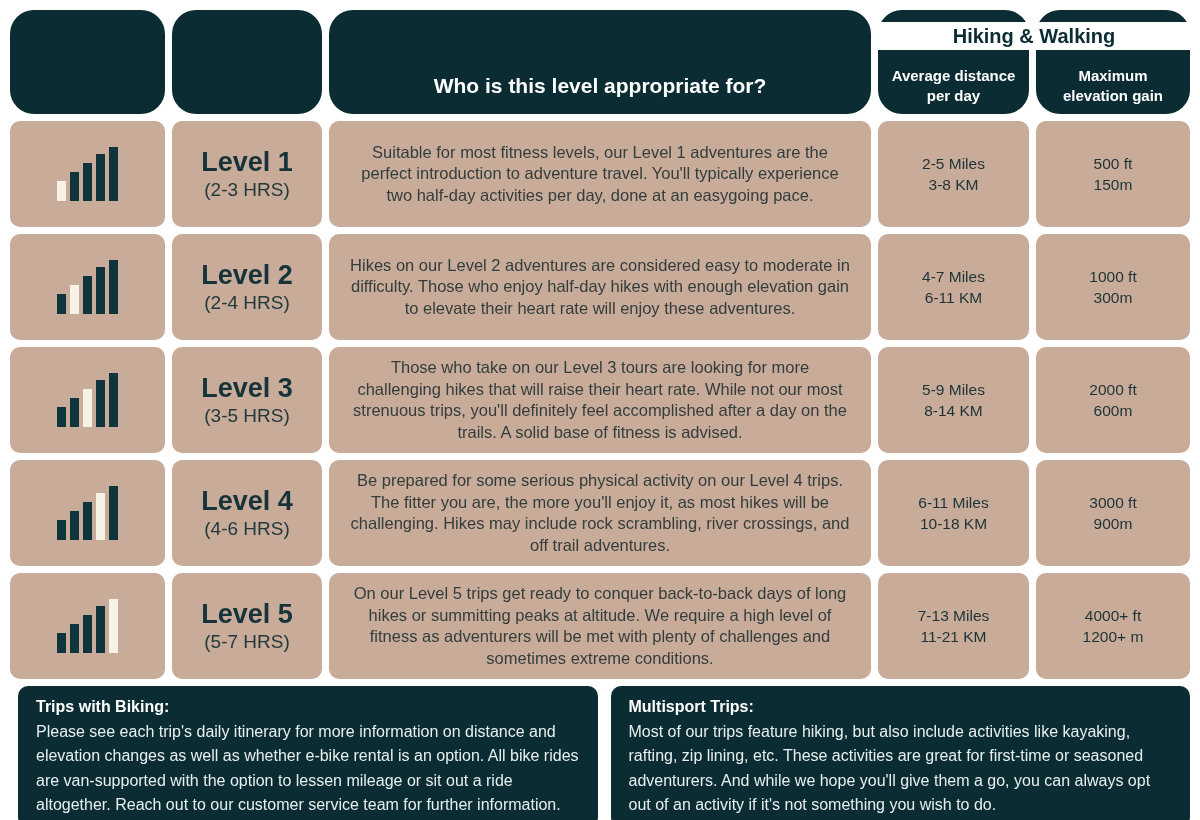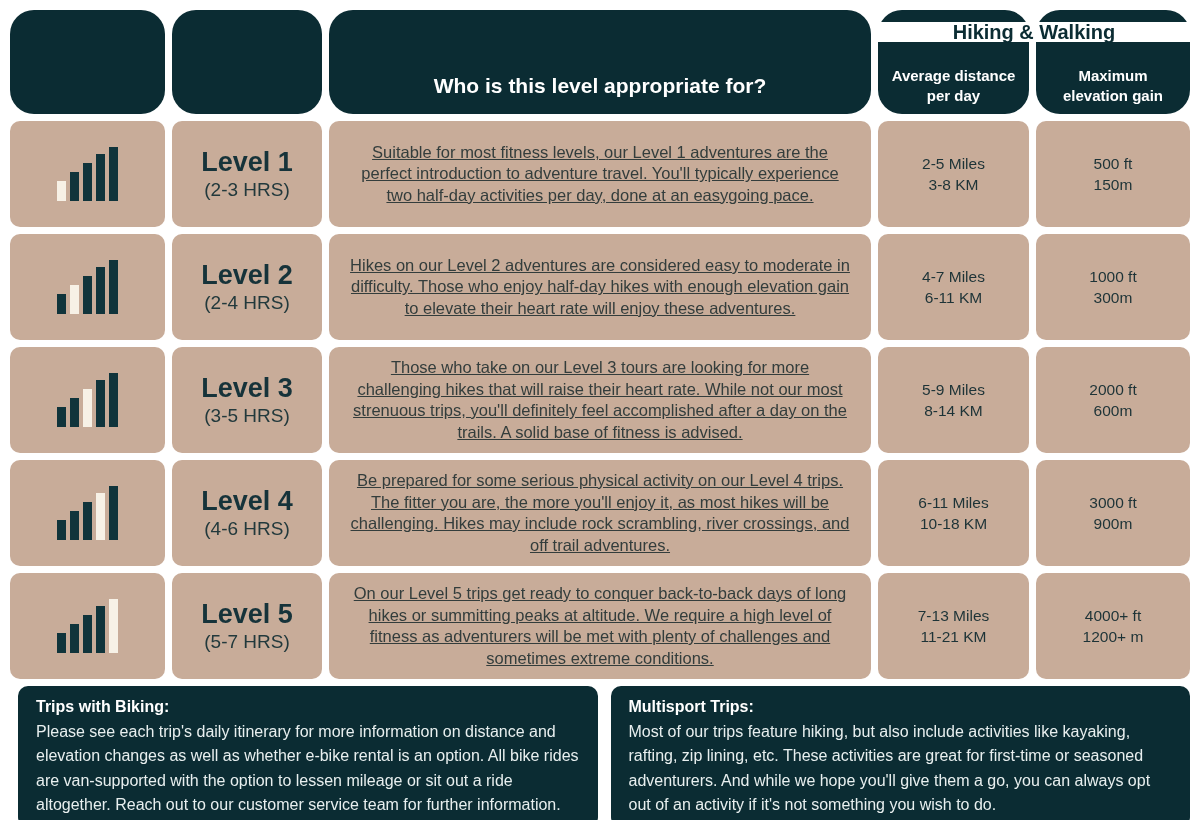--- a/index.html
+++ b/index.html
@@ -35,21 +35,21 @@
     color: #fff; font-weight: bold; font-size: 21px;
   }
   .hw-wrap {
     grid-column: 4 / 6;
     position: relative;
     display: grid;
     grid-template-columns: 151px 154px;
     gap: 7px;
   }
   .hw-band {
-    position: absolute; left: 0; right: 0; top: 12px; height: 20px;
+    position: absolute; left: 0; right: 0; top: 12px; height: 28px;
     background: #ffffff; z-index: 2;
     display: flex; align-items: center; justify-content: center;
     font-weight: bold; font-size: 20px; color: var(--dark);
   }
   .subhead {
     display: flex; align-items: flex-start; justify-content: center;
     text-align: center;
     padding: 56px 8px 0 8px;
     color: #fff; font-weight: bold; font-size: 15px; line-height: 20px;
   }
@@ -65,21 +65,21 @@
     color: var(--strong-text);
   }
   .level-name { font-weight: bold; font-size: 27px; line-height: 30px; }
   .level-hours { font-size: 19px; margin-top: 2px; color: #22393c; }
 
   .desc-cell {
     display: flex; align-items: center; justify-content: center;
     text-align: center;
     padding: 6px 20px;
     color: var(--desc-text);
-    font-size: 16.5px; line-height: 21.5px; text-decoration: underline;
+    font-size: 16.5px; line-height: 21.5px;
   }
   .stat-cell {
     display: flex; flex-direction: column; align-items: center; justify-content: center;
     text-align: left;
     color: #1d3337;
     font-size: 15.5px; line-height: 21px;
   }
 
   
   .foot-row {

